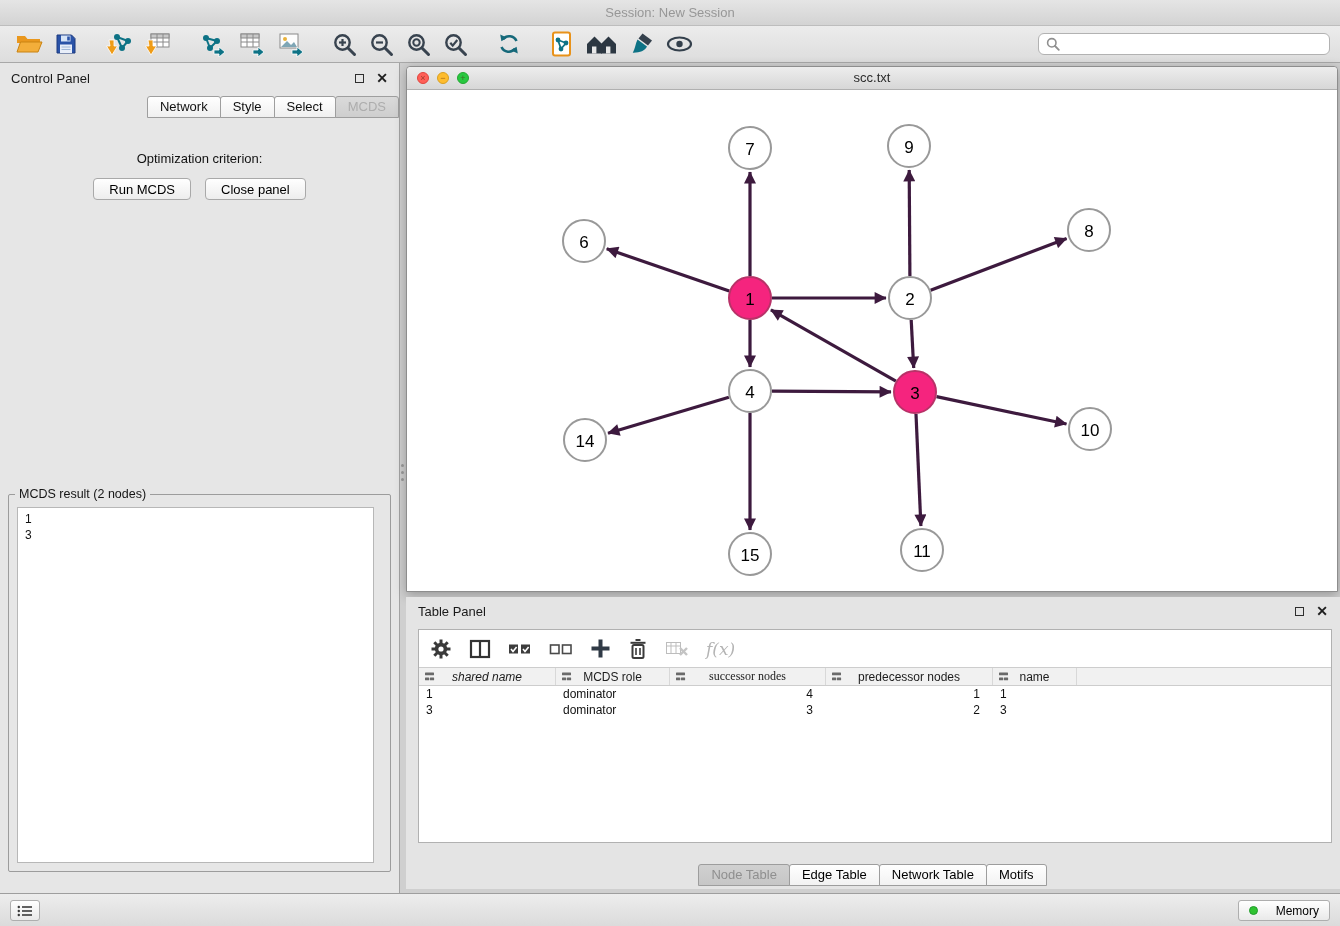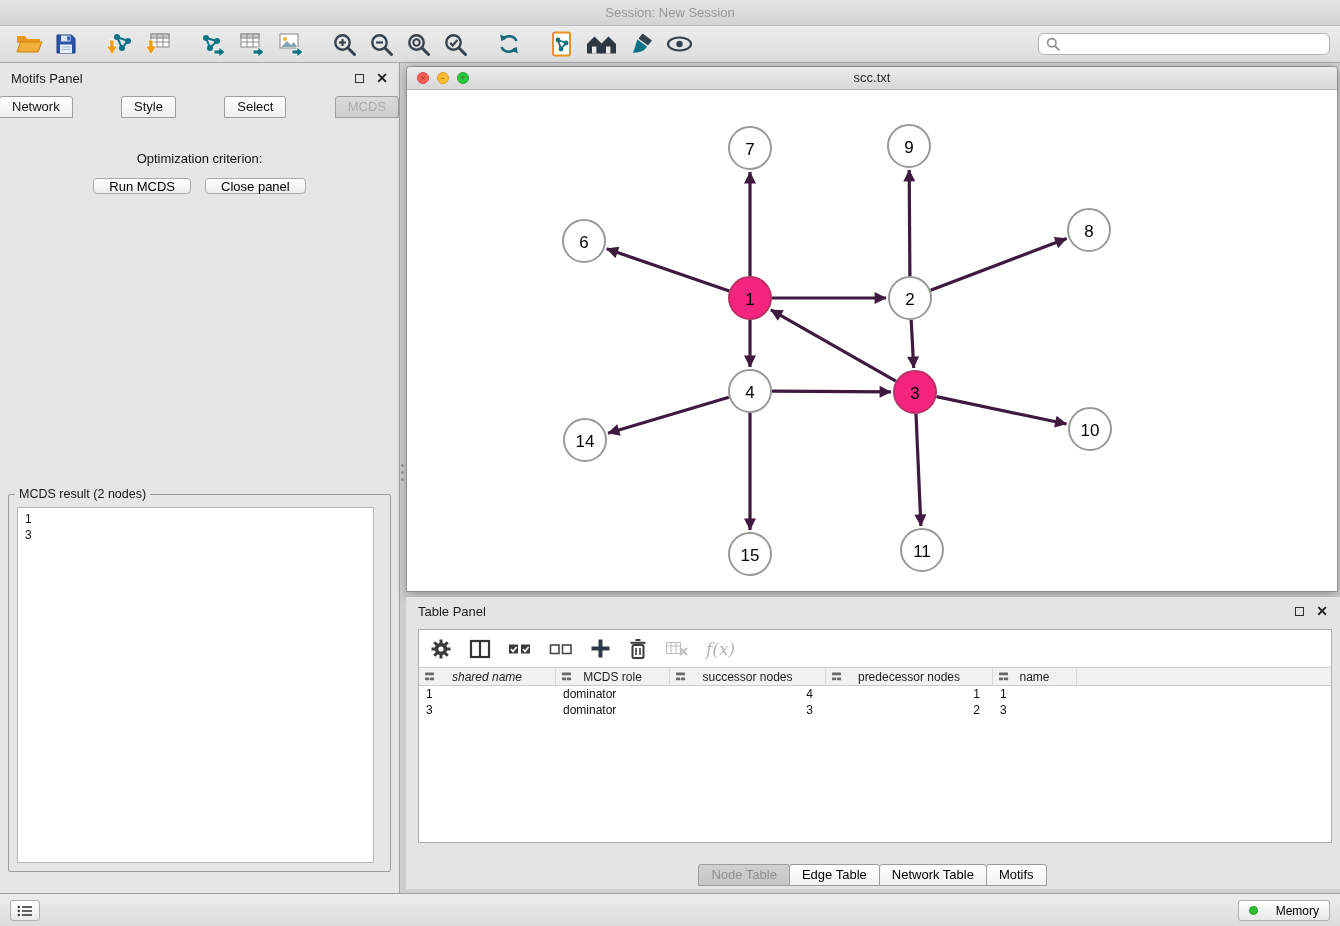--- a/index.html
+++ b/index.html
@@ -14,28 +14,28 @@
   .tb-btn{background:none;border:none;padding:2px 3px;margin:0 3px;display:flex;align-items:center;cursor:default}
   .tb-gap{width:16px;flex:0 0 auto}
   .search-field{margin-left:auto;width:292px;height:22px;background:#fff;border:1px solid #b2b2b2;border-radius:6px;display:flex;align-items:center;padding:0 7px;gap:5px}
   .search-field input{border:none;outline:none;flex:1;font-size:13px;font-family:"Liberation Sans",sans-serif;background:transparent}
 
   
   .control-panel{position:absolute;left:0;top:63px;width:400px;height:830px;background:#e6e6e6;border-right:1px solid #a3a3a3}
   .cp-header{height:30px;display:flex;align-items:center;padding:0 11px;font-size:13px;color:#1a1a1a}
   .cp-float{margin-left:auto;width:9px;height:9px;border:1.5px solid #2e2e2e}
   .cp-close{margin-left:12px;font-size:14px;font-weight:bold;color:#1d1d1d;line-height:1}
-  .cp-tabs{display:flex;justify-content:space-between;margin-top:3px}
+  .cp-tabs{display:flex;justify-content:flex-end;margin-top:3px}
   .cp-tab{border:1px solid #9e9e9e;background:linear-gradient(#ffffff,#f0f0f0);padding:2px 12px 3px;font-size:13px;margin-left:-1px;color:#111;border-radius:3px 3px 0 0}
   .cp-tab.active{background:linear-gradient(#dadada,#cecece);color:#adadad}
   .cp-opt-label{margin-top:33px;text-align:center;font-size:13px}
   .cp-dropdown{margin:11px auto 0;width:310px;height:22px;background:linear-gradient(#ffffff,#f2f2f2);border:1px solid #a9a9a9;border-radius:4px;display:flex;align-items:center;padding:0 6px 0 9px;font-size:13px}
   .cp-dd-stepper{margin-left:auto;display:flex;flex-direction:column;align-items:center;gap:1px}
   .cp-buttons{margin-top:12px;display:flex;justify-content:center;gap:14px}
-  .cp-btn{height:16px;padding:0 15px;border:1px solid #a9a9a9;border-radius:4px;background:linear-gradient(#ffffff,#ededed);font-size:13px;font-family:"Liberation Sans",sans-serif}
+  .cp-btn{height:22px;padding:0 15px;border:1px solid #a9a9a9;border-radius:4px;background:linear-gradient(#ffffff,#ededed);font-size:13px;font-family:"Liberation Sans",sans-serif}
   .result-group{position:absolute;left:8px;top:431px;width:383px;height:378px;border:1px solid #9c9c9c;border-radius:2px}
   .result-legend{position:absolute;top:-8px;left:6px;background:#e6e6e6;padding:0 4px;font-size:12.5px;color:#151515}
   .result-list{position:absolute;left:8px;top:12px;right:16px;bottom:8px;background:#fff;border:1px solid #b7b7b7;padding:3px 7px;font-size:12px;line-height:16px;overflow:hidden}
   .result-item{height:16px}
 
   
   .net-window{position:absolute;left:406px;top:66px;width:932px;height:526px;background:#fff;border:1px solid #8d8d8d;border-radius:4px 4px 0 0;box-shadow:0 3px 12px rgba(0,0,0,.28)}
   .net-titlebar{height:23px;background:linear-gradient(#ededed,#d7d7d7);border-bottom:1px solid #b0b0b0;border-radius:4px 4px 0 0;position:relative;text-align:center;line-height:22px;font-size:13px;color:#2b2b2b}
   .light{position:absolute;top:5px;width:12px;height:12px;border-radius:50%;font-size:9px;line-height:11px;text-align:center;color:rgba(80,30,10,.55)}
   .light.red{left:10px;background:#ff5f57;border:1px solid #e0443e}
@@ -227,21 +227,21 @@
     <svg width="14" height="14" viewBox="0 0 14 14">
         <circle cx="5.8" cy="5.8" r="4.2" fill="none" stroke="#8f8f8f" stroke-width="1.6"></circle>
         <line x1="9" y1="9" x2="12.8" y2="12.8" stroke="#8f8f8f" stroke-width="1.8" stroke-linecap="round"></line>
       </svg>
     <input value="" style="">
   </div>
 </div>
 
 <div class="control-panel">
   <div class="cp-header">
-    <span>Motifs Panel</span>
+    <span>Control Panel</span>
     <span class="cp-float"></span>
     <span class="cp-close">✕</span>
   </div>
   <div class="cp-tabs">
       <div class="cp-tab">Network</div>
       <div class="cp-tab">Style</div>
       <div class="cp-tab">Select</div>
       <div class="cp-tab active">MCDS</div>
     </div>
   <div class="cp-opt-label">Optimization criterion:</div>
@@ -420,21 +420,21 @@
           <span>shared name</span>
         </div>
         <div class="th" style="width: 114px;">
           <span class="th-icon"><svg width="11" height="12" viewBox="0 0 11 12">
               <rect x="1" y="1.5" width="9" height="2.8" rx="0.5" fill="#6a6a6a"></rect>
               <rect x="1" y="6.5" width="4.2" height="2.8" rx="0.5" fill="#6a6a6a"></rect>
               <rect x="5.9" y="6.5" width="4.2" height="2.8" rx="0.5" fill="#6a6a6a"></rect>
             </svg></span>
           <span>MCDS role</span>
         </div>
-        <div class="th" style="width: 156px;">
+        <div class="th" style="width: 156px; font-family: Liberation Serif, serif;">
           <span class="th-icon"><svg width="11" height="12" viewBox="0 0 11 12">
               <rect x="1" y="1.5" width="9" height="2.8" rx="0.5" fill="#6a6a6a"></rect>
               <rect x="1" y="6.5" width="4.2" height="2.8" rx="0.5" fill="#6a6a6a"></rect>
               <rect x="5.9" y="6.5" width="4.2" height="2.8" rx="0.5" fill="#6a6a6a"></rect>
             </svg></span>
           <span>successor nodes</span>
         </div>
         <div class="th" style="width: 167px;">
           <span class="th-icon"><svg width="11" height="12" viewBox="0 0 11 12">
               <rect x="1" y="1.5" width="9" height="2.8" rx="0.5" fill="#6a6a6a"></rect>

